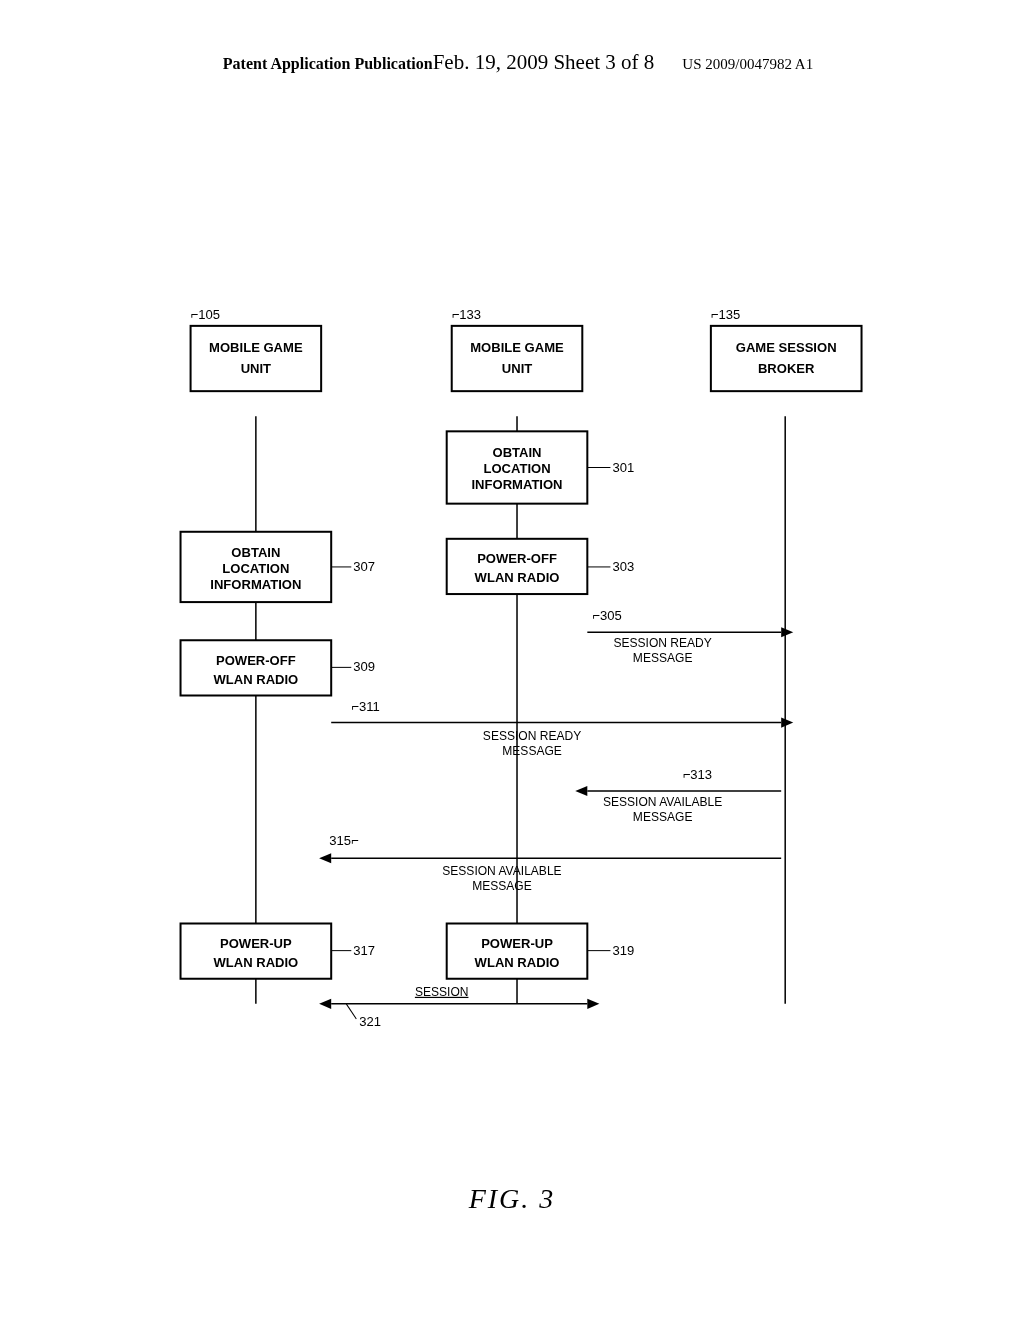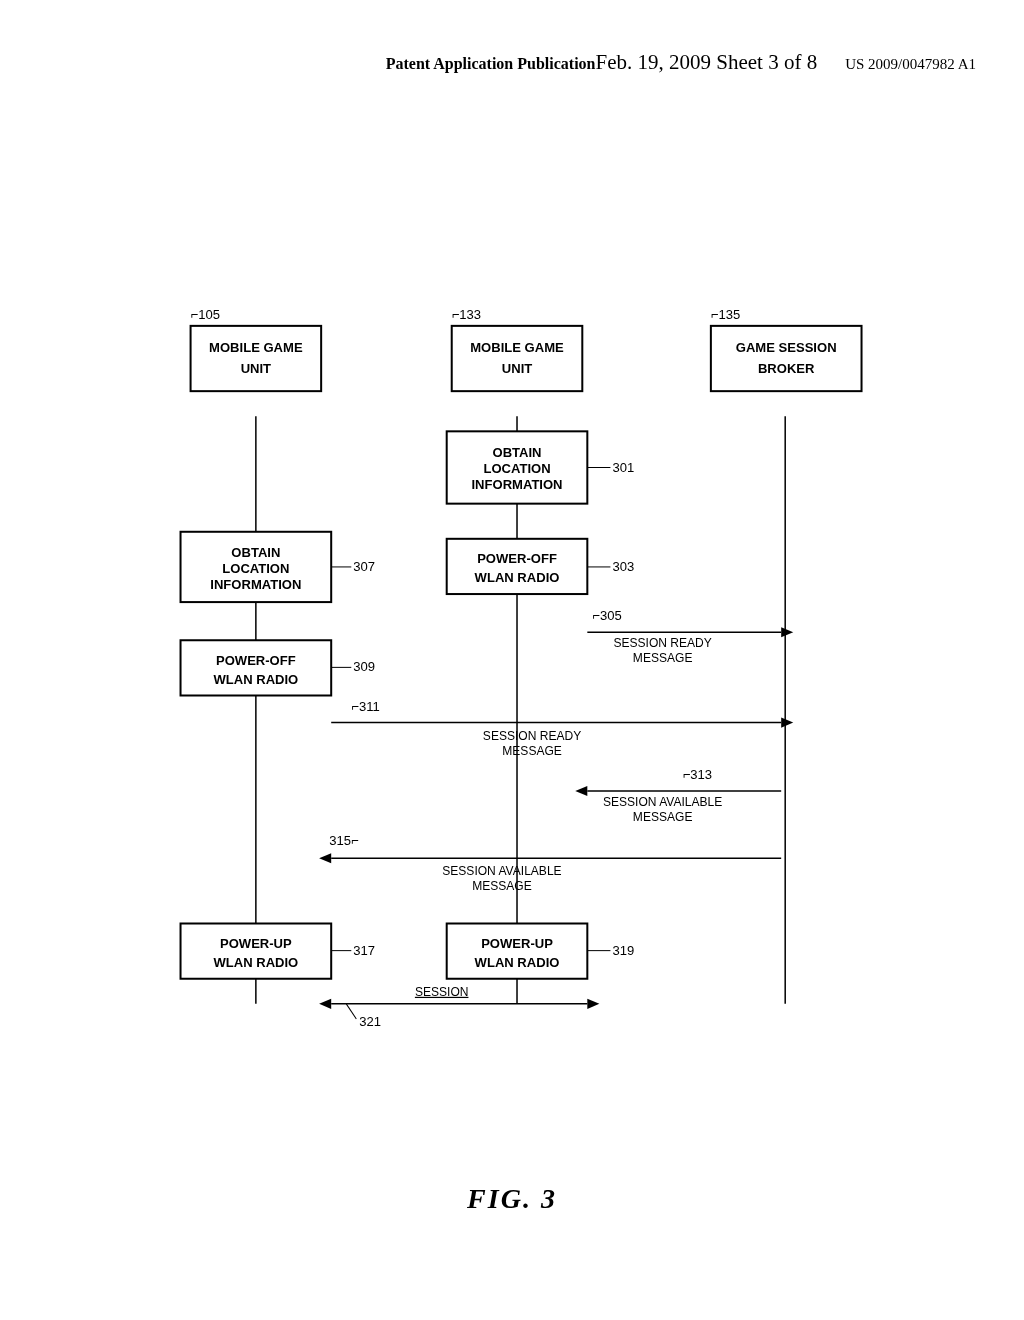--- a/index.html
+++ b/index.html
@@ -19,21 +19,21 @@
       position: relative;
     }
 
     
     .header {
       position: absolute;
       top: 50px;
       left: 60px;
       right: 48px;
       display: flex;
-      justify-content: flex-end;
+      justify-content: center;
       align-items: baseline;
       font-size: 15px;
     }
     .header-left {
       font-weight: bold;
       font-size: 16px;
     }
     .header-center {
       font-size: 21px;
     }
@@ -43,21 +43,21 @@
     }
 
     
     .fig-caption {
       position: absolute;
       bottom: 105px;
       left: 50%;
       transform: translateX(-50%);
       font-size: 28px;
       font-style: italic;
-      font-weight: bold;
+      font-weight: normal;
       letter-spacing: 2px;
     }
 
     
     .diagram {
       position: absolute;
       top: 130px;
       left: 60px;
       right: 60px;
       bottom: 150px;

